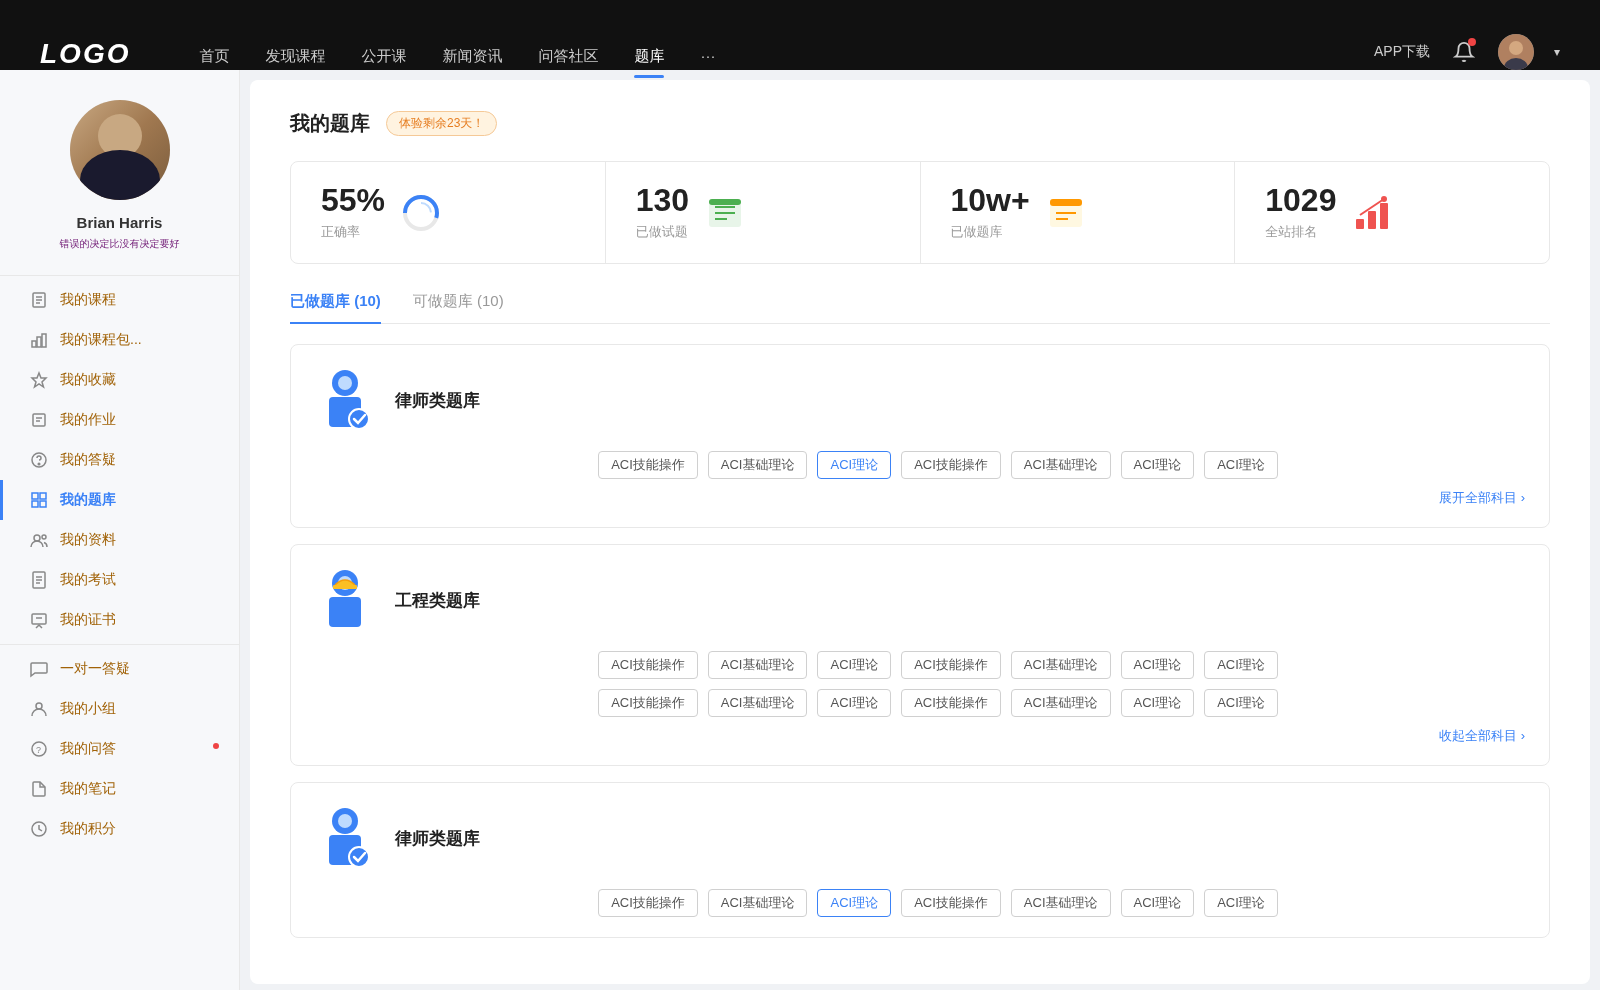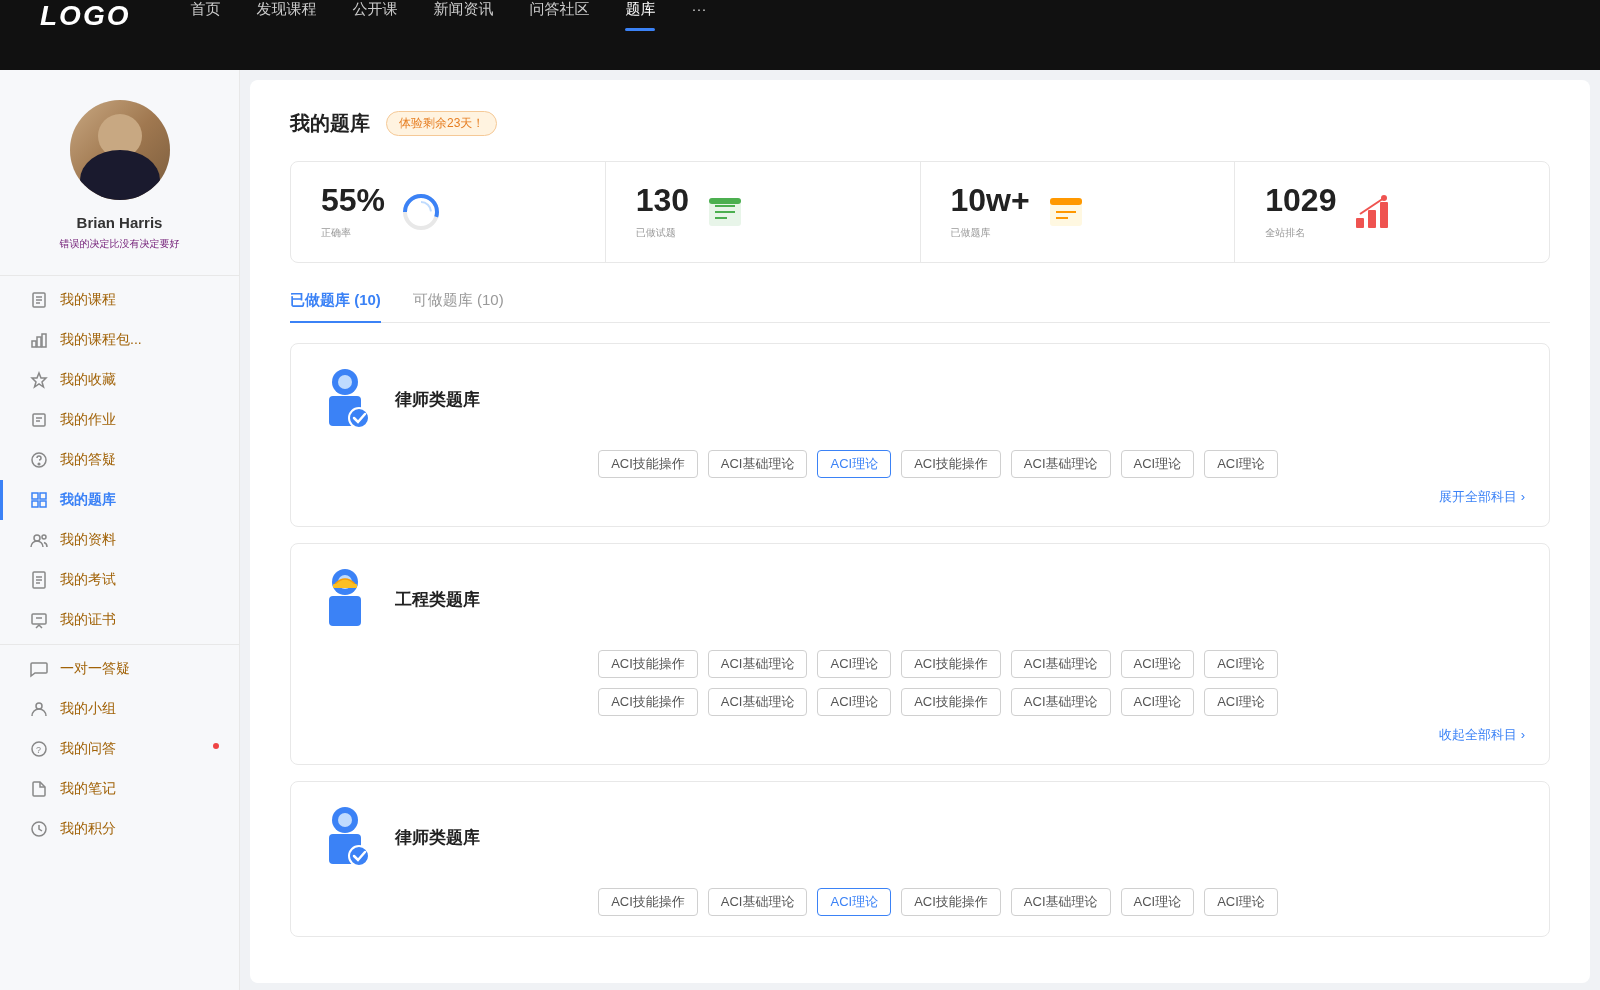--- a/index.html
+++ b/index.html
@@ -3,23 +3,23 @@
   <meta charset="utf-8">
   <style>
     * { box-sizing: border-box; margin: 0; padding: 0; }
     body { font-family: -apple-system, BlinkMacSystemFont, "PingFang SC", "Microsoft YaHei", sans-serif; background: #f0f2f5; min-height: 990px; }
 
     
     .navbar {
       background: #111;
       height: 70px;
       display: flex;
-      align-items: flex-start;
+      align-items: flex-end;
       padding: 0 40px;
-      gap: 0;
+      gap: 9px;
     }
     .navbar-logo {
       color: #fff;
       font-size: 28px;
       font-weight: 900;
       letter-spacing: 2px;
       margin-right: 60px;
       font-style: italic;
     }
     .navbar-links {
@@ -227,21 +227,21 @@
     .stat-text { }
     .stat-number {
       font-size: 32px;
       font-weight: 700;
       color: #222;
       display: block;
       line-height: 1;
       margin-bottom: 6px;
     }
     .stat-label {
-      font-size: 10px;
+      font-size: 13px;
       color: #999;
     }
     .stat-icon {
       width: 40px; height: 40px;
       flex-shrink: 0;
     }
 
     
     .tabs-row {
       display: flex;
@@ -330,20 +330,38 @@
   <span class="navbar-logo">LOGO</span>
   <div class="navbar-links">
     <span class="navbar-link">首页</span>
     <span class="navbar-link">发现课程</span>
     <span class="navbar-link">公开课</span>
     <span class="navbar-link">新闻资讯</span>
     <span class="navbar-link">问答社区</span>
     <span class="navbar-link active">题库</span>
     <span class="navbar-link">···</span>
   </div>
+  <div class="navbar-right">
+    <span class="navbar-app">APP下载</span>
+    <div class="bell-icon">
+      <svg viewBox="0 0 24 24" fill="none" stroke="#ccc" stroke-width="2" width="22" height="22">
+        <path d="M18 8A6 6 0 0 0 6 8c0 7-3 9-3 9h18s-3-2-3-9"></path>
+        <path d="M13.73 21a2 2 0 0 1-3.46 0"></path>
+      </svg>
+      <div class="bell-dot"></div>
+    </div>
+    <div class="avatar-circle">
+      <svg viewBox="0 0 36 36" xmlns="http://www.w3.org/2000/svg">
+        <circle cx="18" cy="18" r="18" fill="#b08060"></circle>
+        <circle cx="18" cy="14" r="7" fill="#d4a880"></circle>
+        <ellipse cx="18" cy="34" rx="12" ry="10" fill="#3a3a4a"></ellipse>
+      </svg>
+    </div>
+    <span class="chevron-down">▾</span>
+  </div>
 </nav>
 
 <div class="page-body">
 
   <aside class="sidebar">
     <div class="sidebar-avatar">
       <div class="sidebar-avatar-img"></div>
     </div>
     <div class="sidebar-name">Brian Harris</div>
     <div class="sidebar-bio">错误的决定比没有决定要好</div>

